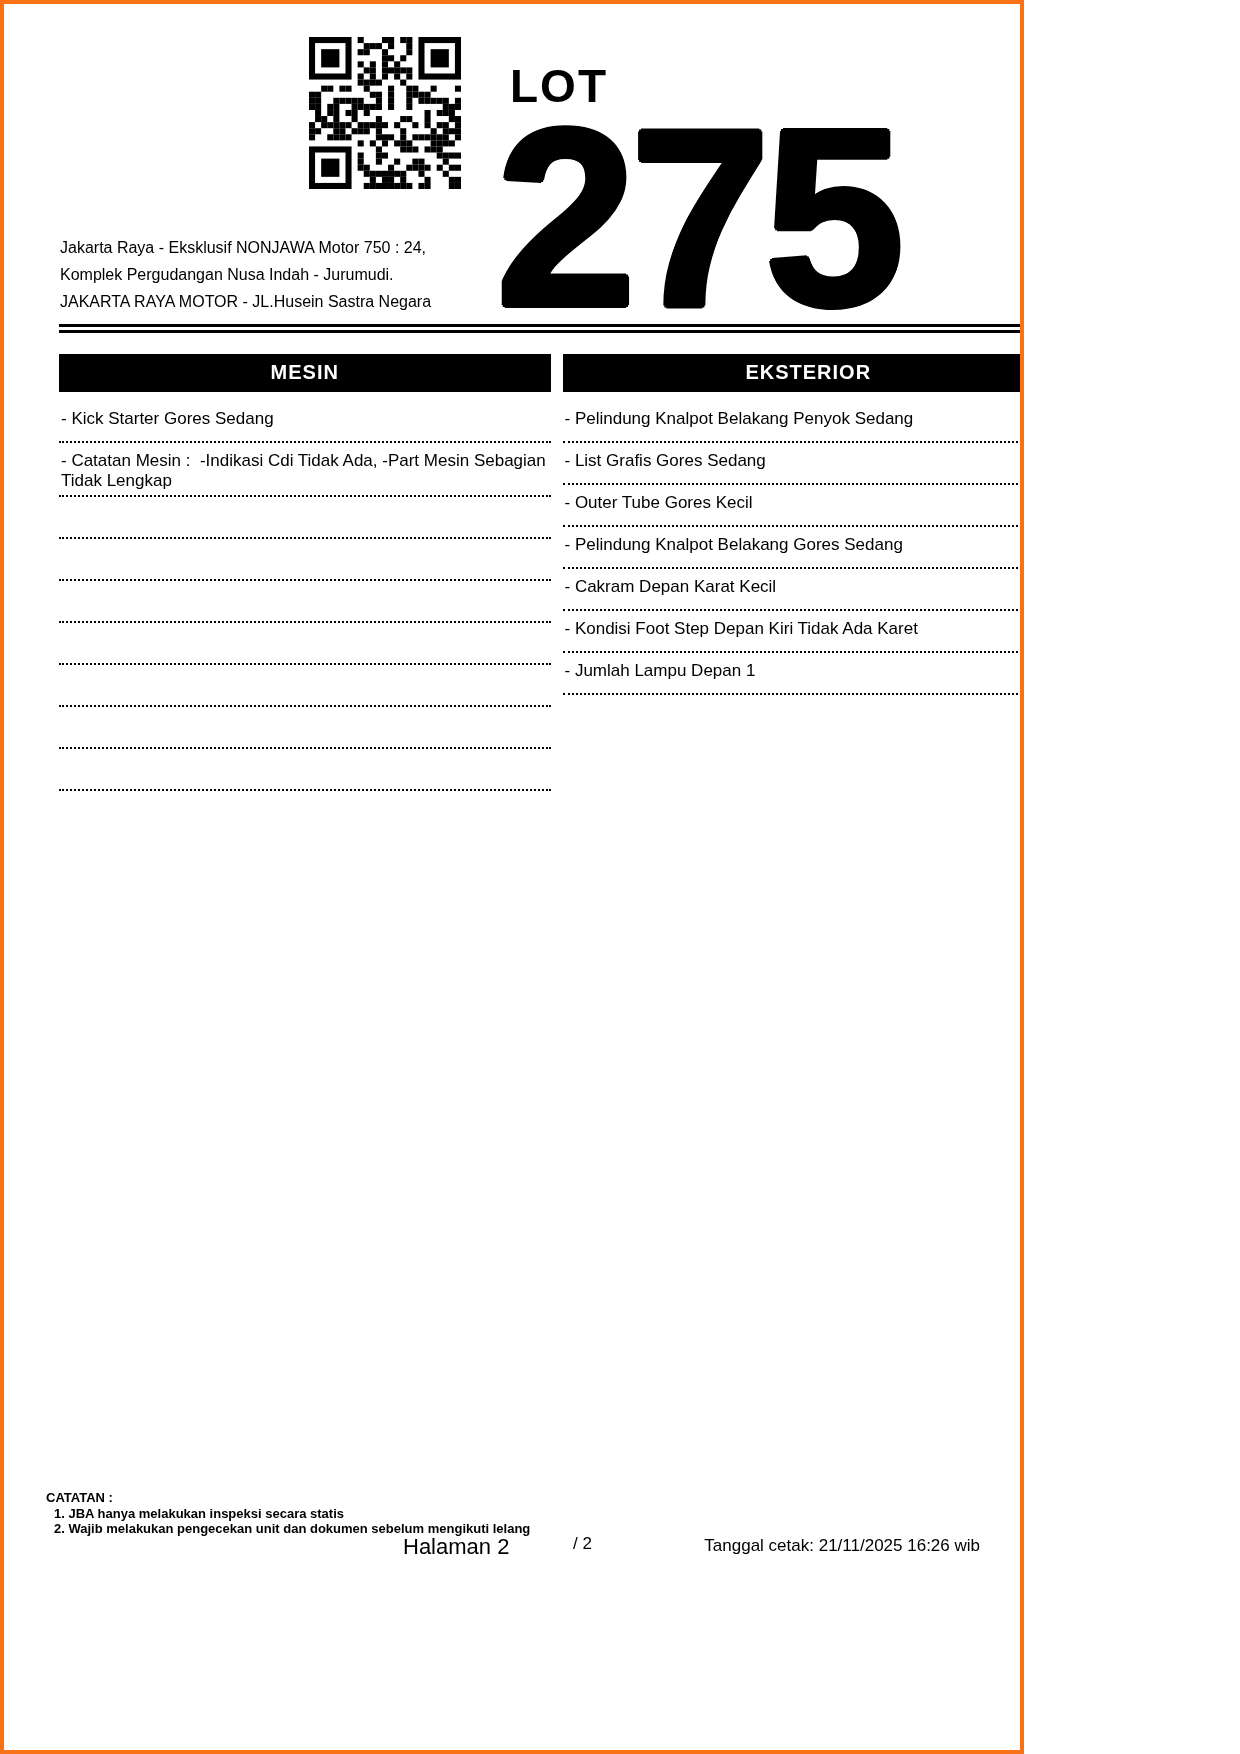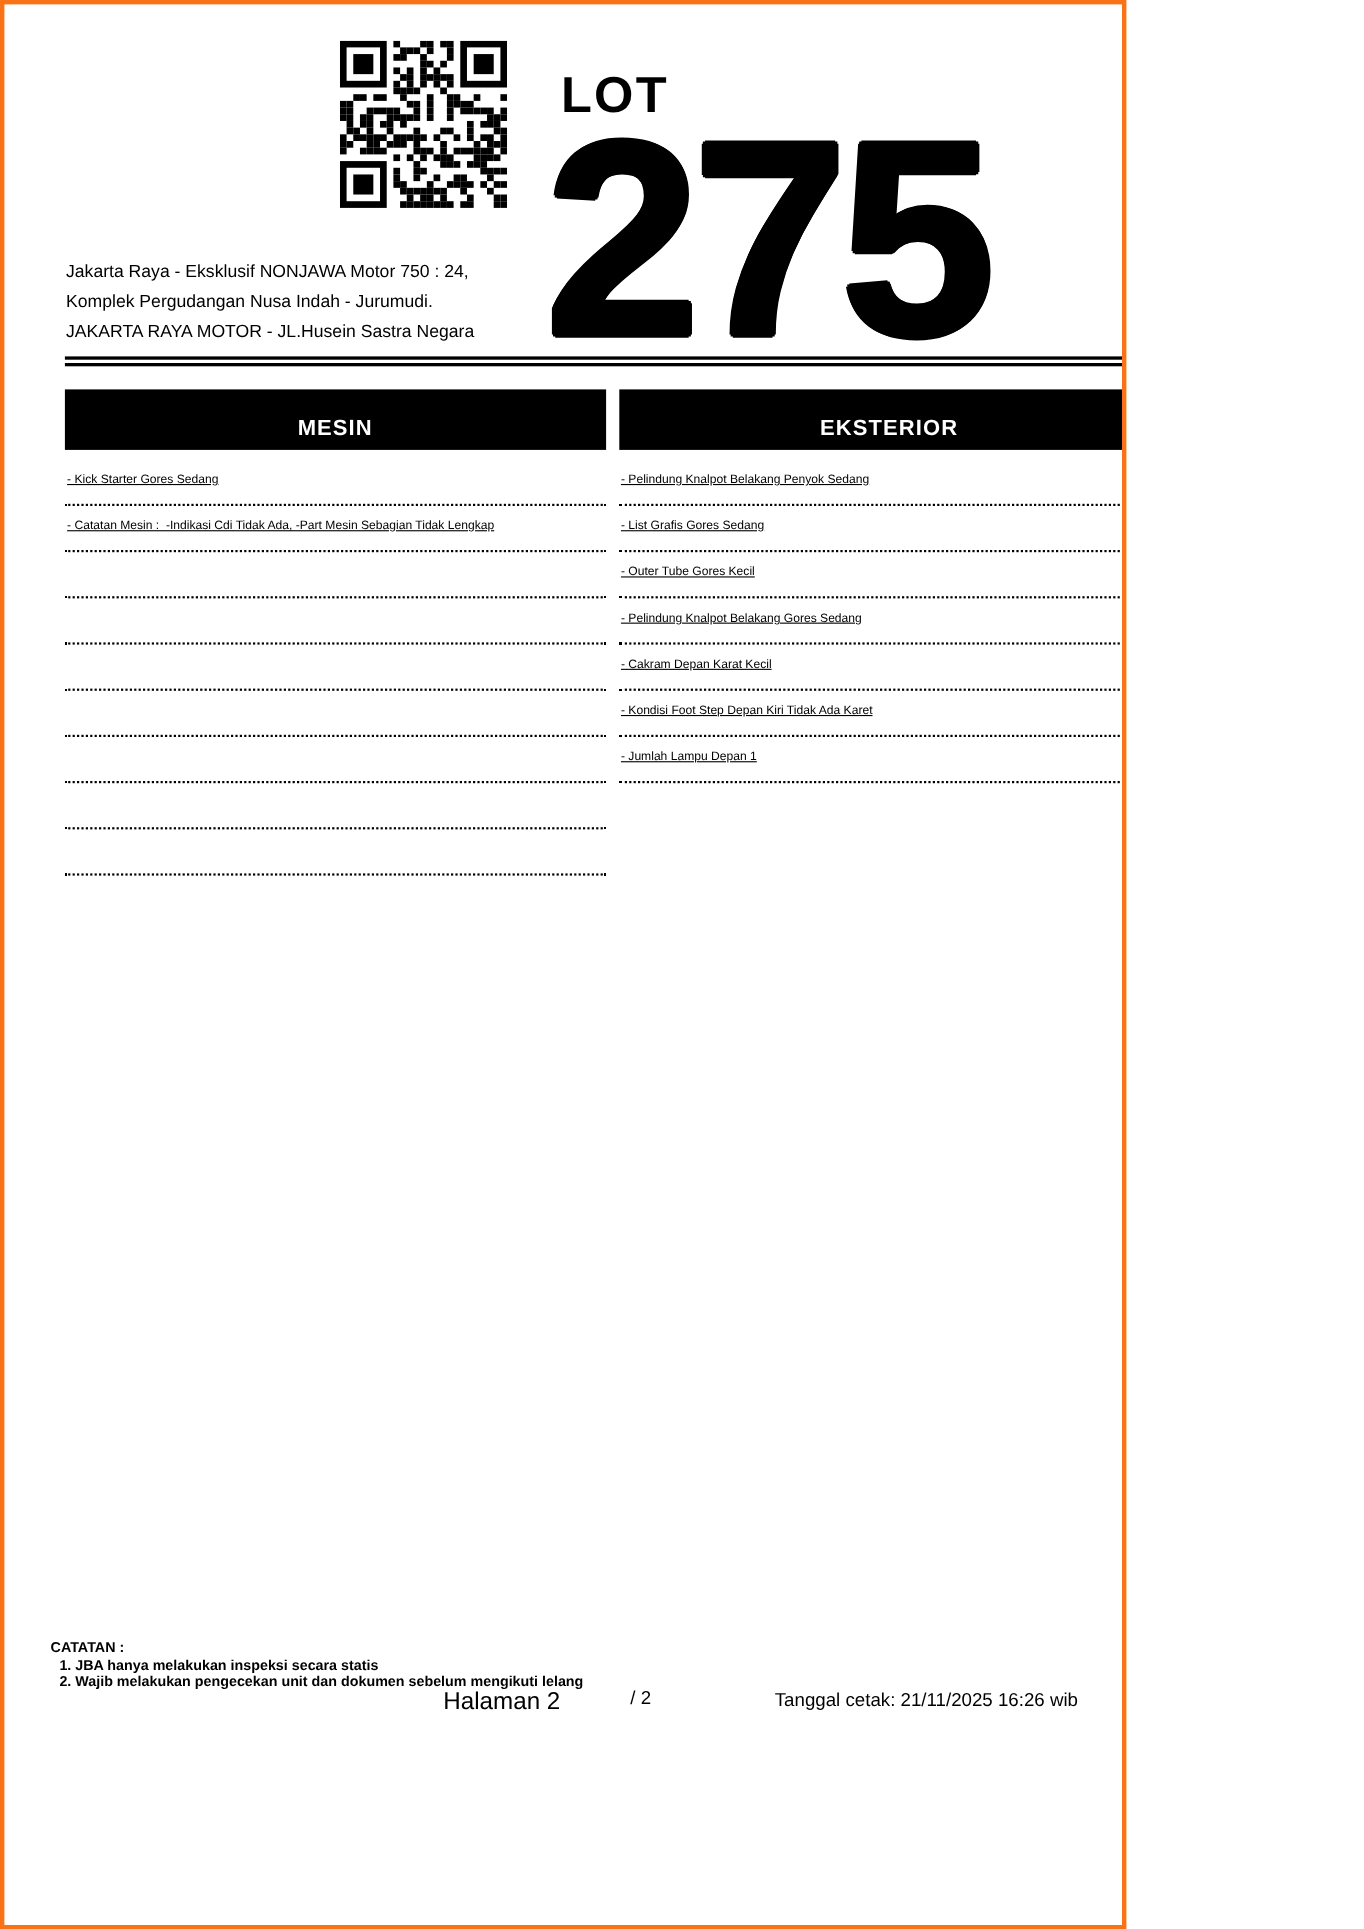--- a/index.html
+++ b/index.html
@@ -17,24 +17,24 @@
   }
 
   .address { position:absolute; left:56px; top:230px; font-size:16px; line-height:27px; }
 
   .separator { position:absolute; left:55px; top:320px; width:1130px; height:3px; box-sizing:content-box;
     border-top:3px solid #000; border-bottom:3px solid #000; }
 
   .columns { position:absolute; left:55px; top:350px; width:995px; display:flex; gap:12px; }
   .col { flex:1; min-width:0; }
   .col-header { background:#000; color:#fff; font-weight:bold; font-size:20px; text-align:center;
-    padding:24px 0 8px; letter-spacing:1px; }
+    padding:7px 0 8px; letter-spacing:1px; }
   .rows { padding-top:9px; }
   .row { min-height:42px; border-bottom:2px dotted #000; padding:8px 2px 4px;
-    font-size:11px; line-height:20px; white-space:pre-wrap;text-decoration:underline; }
+    font-size:17px; line-height:20px; white-space:pre-wrap; }
 
   .catatan { position:absolute; left:42px; top:1486px; font-size:13px; line-height:15.5px;font-weight:bold; }
   .catatan .notes { padding-left:8px; }
 
   .halaman { position:absolute; left:399px; top:1530px; font-size:22px; }
   .page-total { position:absolute; left:569px; top:1530px; font-size:17px; }
   .print-date { position:absolute; right:40px; top:1532px; font-size:17px; }
 </style>
 </head>
 <body>

